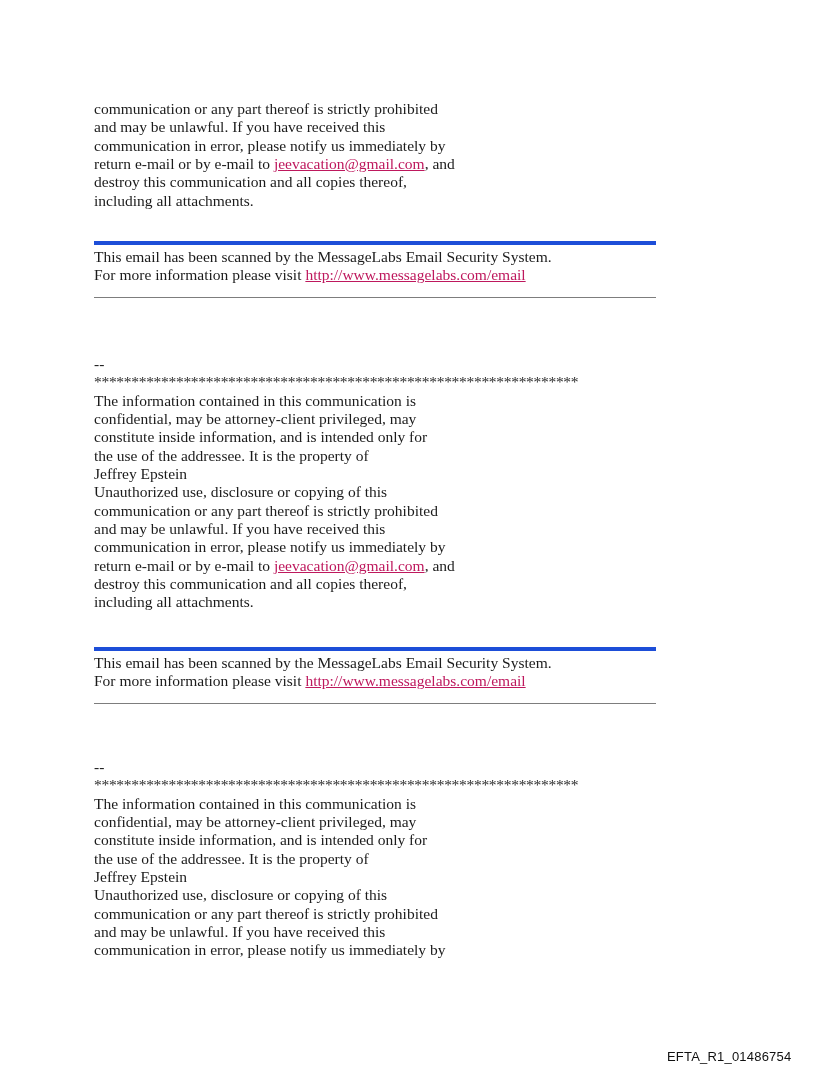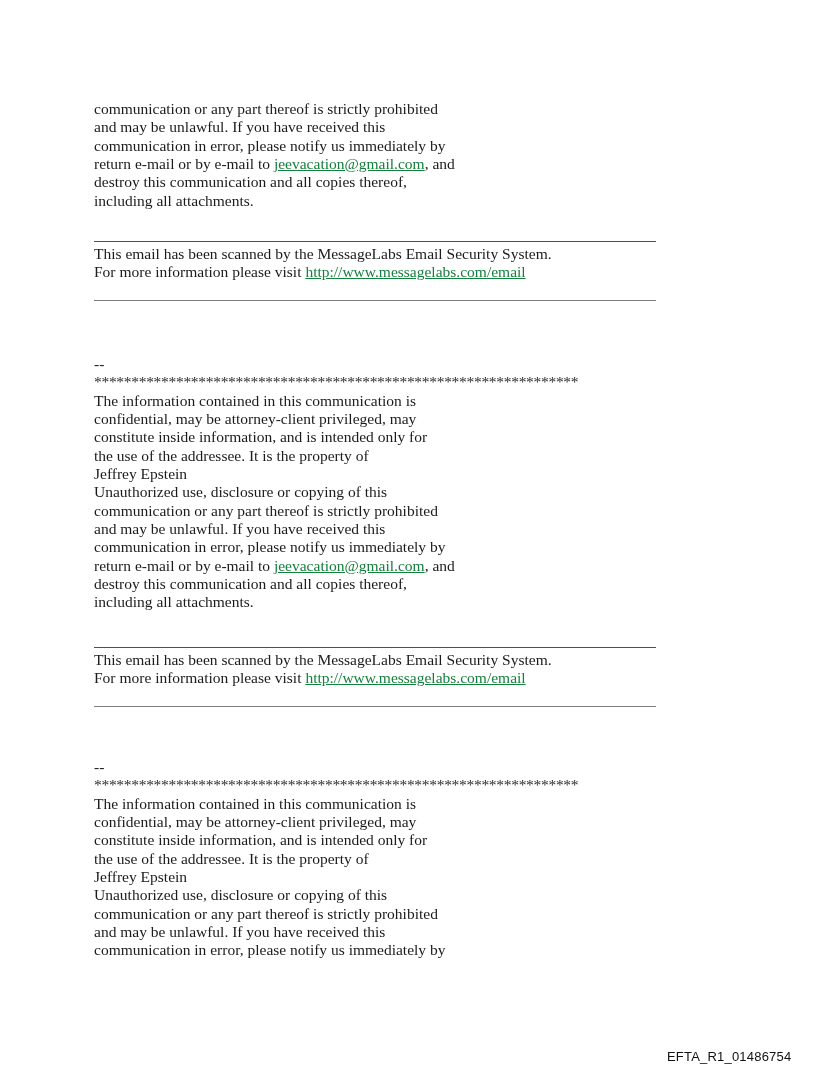--- a/index.html
+++ b/index.html
@@ -6,26 +6,26 @@
   .page{
     position:relative;
     width:816px;height:1073px;
     background:#ffffff;
     overflow:hidden;
     font-family:"Liberation Serif", serif;
     color:#1b1b1b;
   }
   .abs{position:absolute;}
   .txt{font-size:15.5px;line-height:18.33px;white-space:nowrap;}
-  .lnk{color:#15803d;text-decoration:underline;cursor:pointer;}
+  .lnk{color:#be185d;text-decoration:underline;cursor:pointer;}
   .scan{
     width:562px;
-    border-top:1px solid #1d4ed8;
+    border-top:4px solid #1d4ed8;
     border-bottom:1px solid #7d7d7d;
-    padding:3px 0 18px 0;
+    padding:3px 0 12px 0;
   }
   .stars{letter-spacing:-0.3px;color:#2a2a2a;}
   .bates{
     font-family:"Liberation Sans", sans-serif;
     font-size:13px;
     color:#111111;
     letter-spacing:0.2px;
   }
 </style>
 </head>

